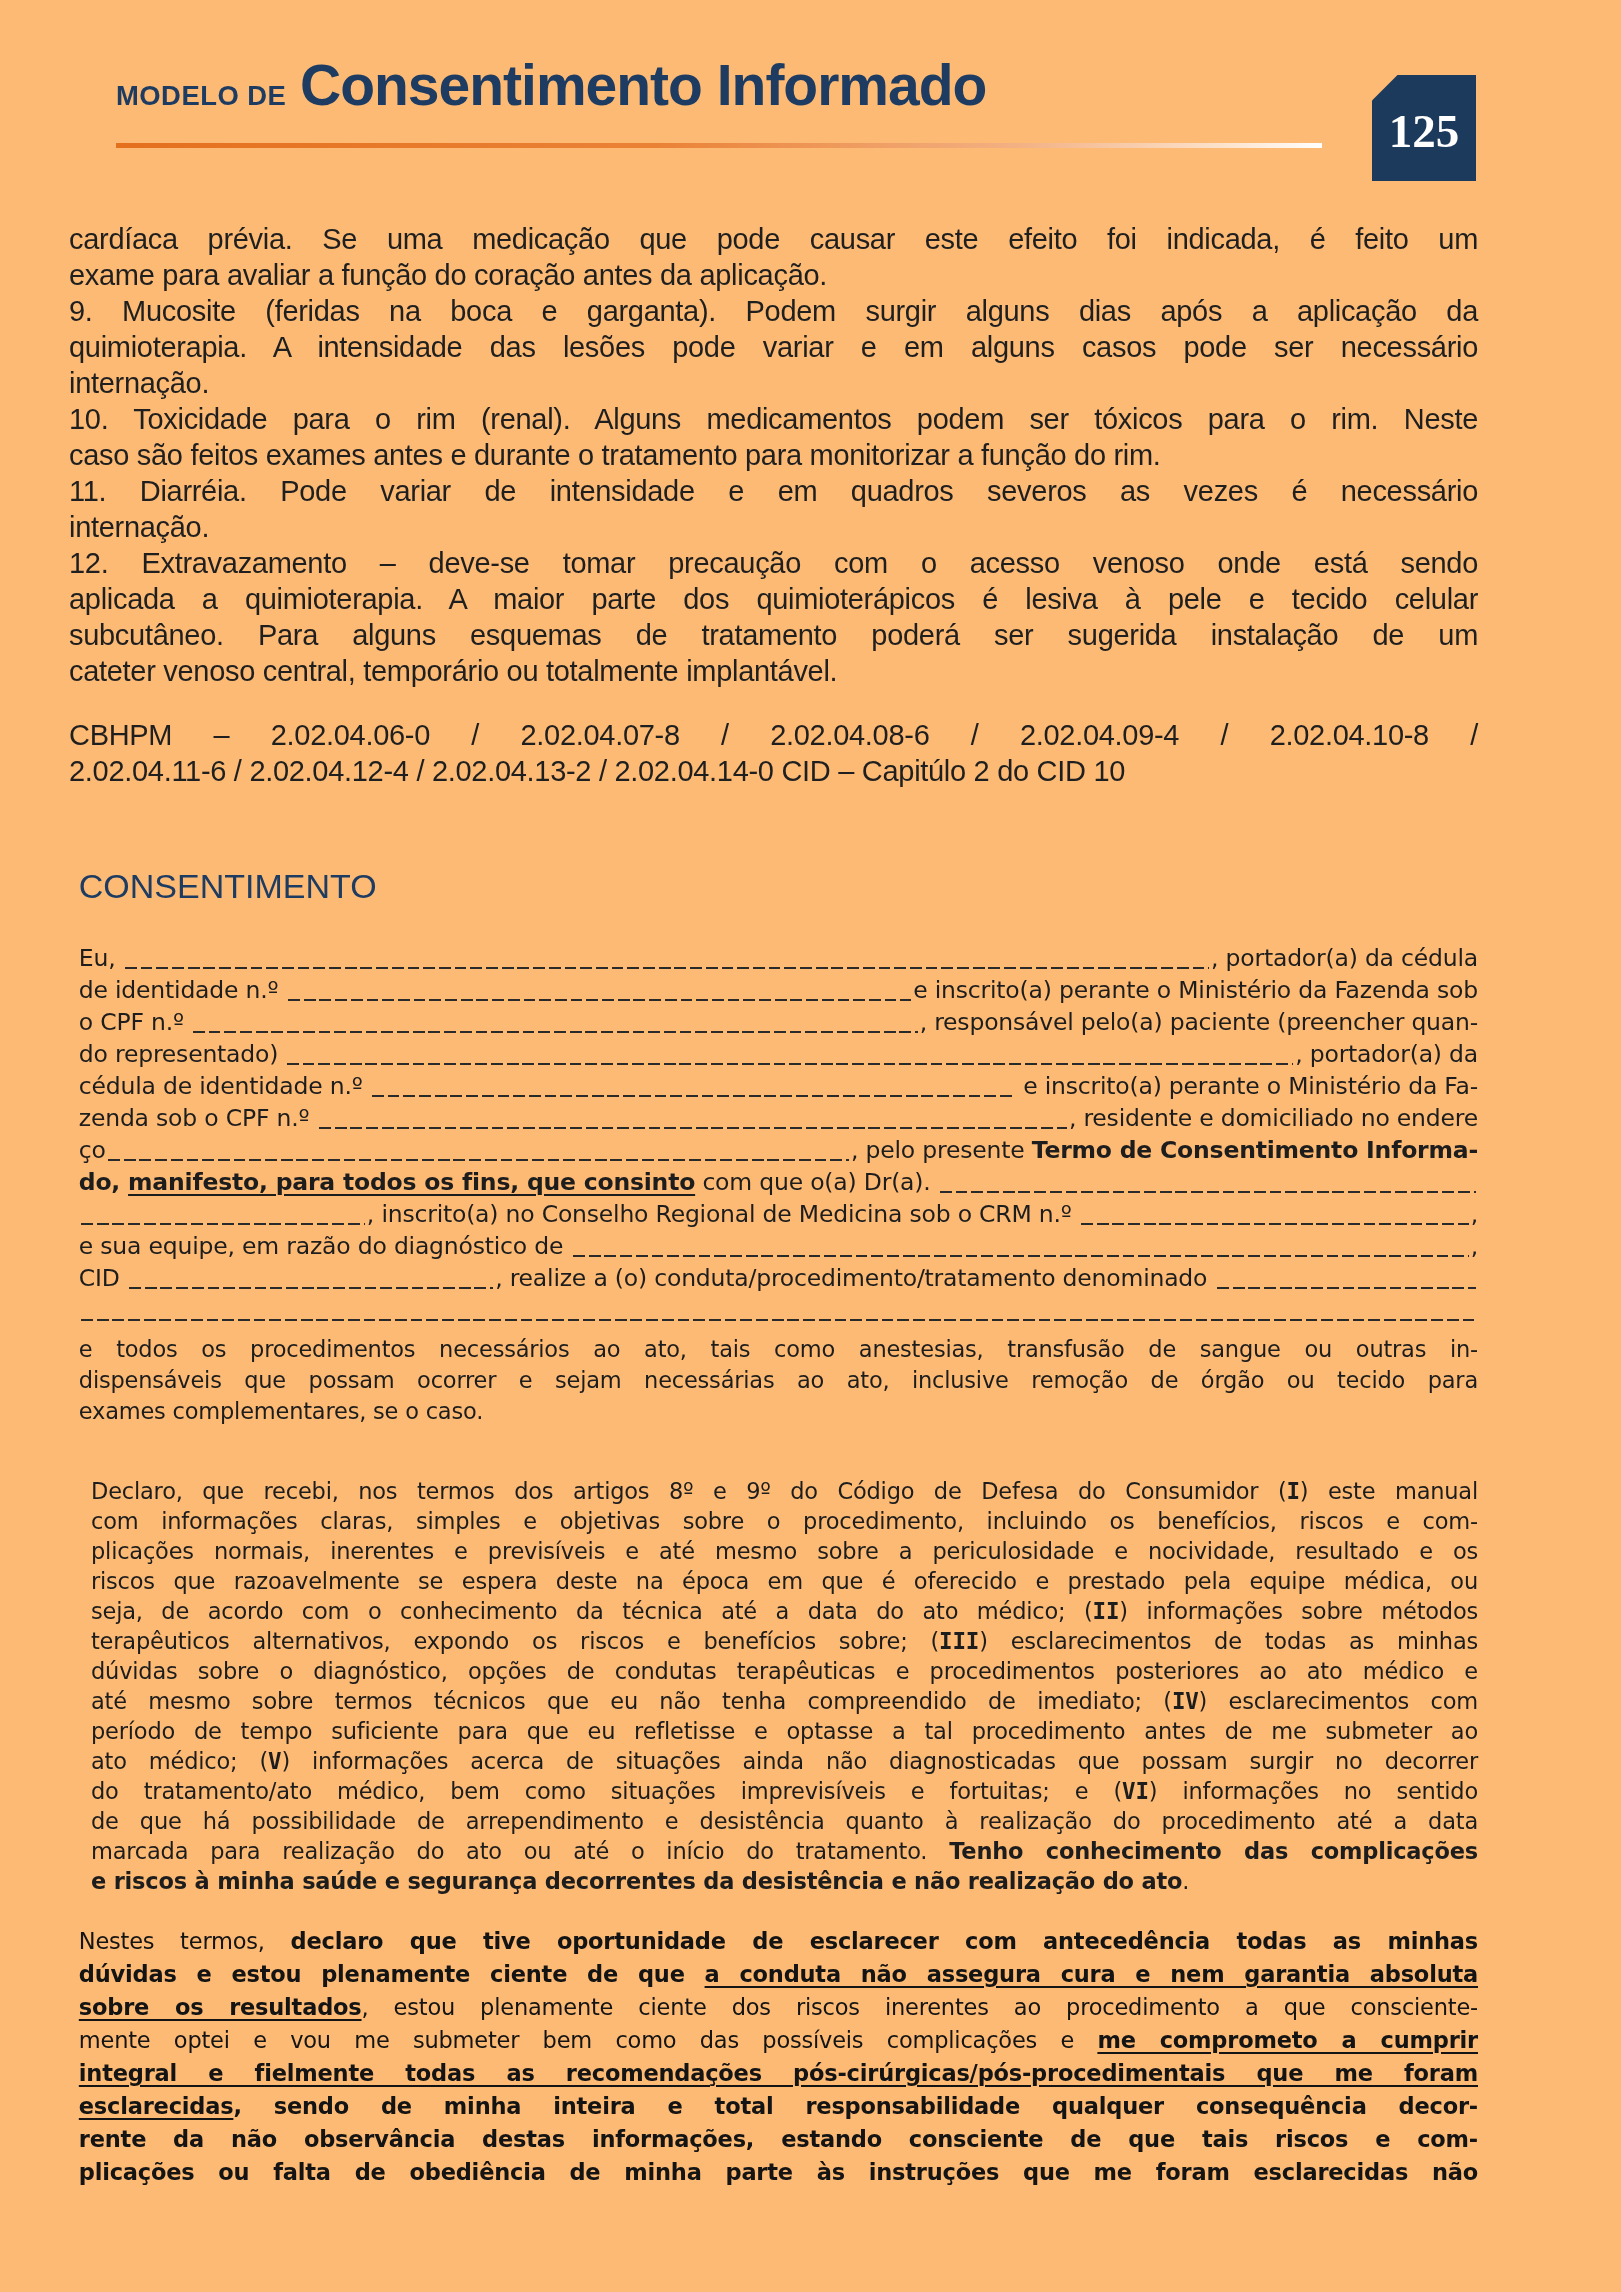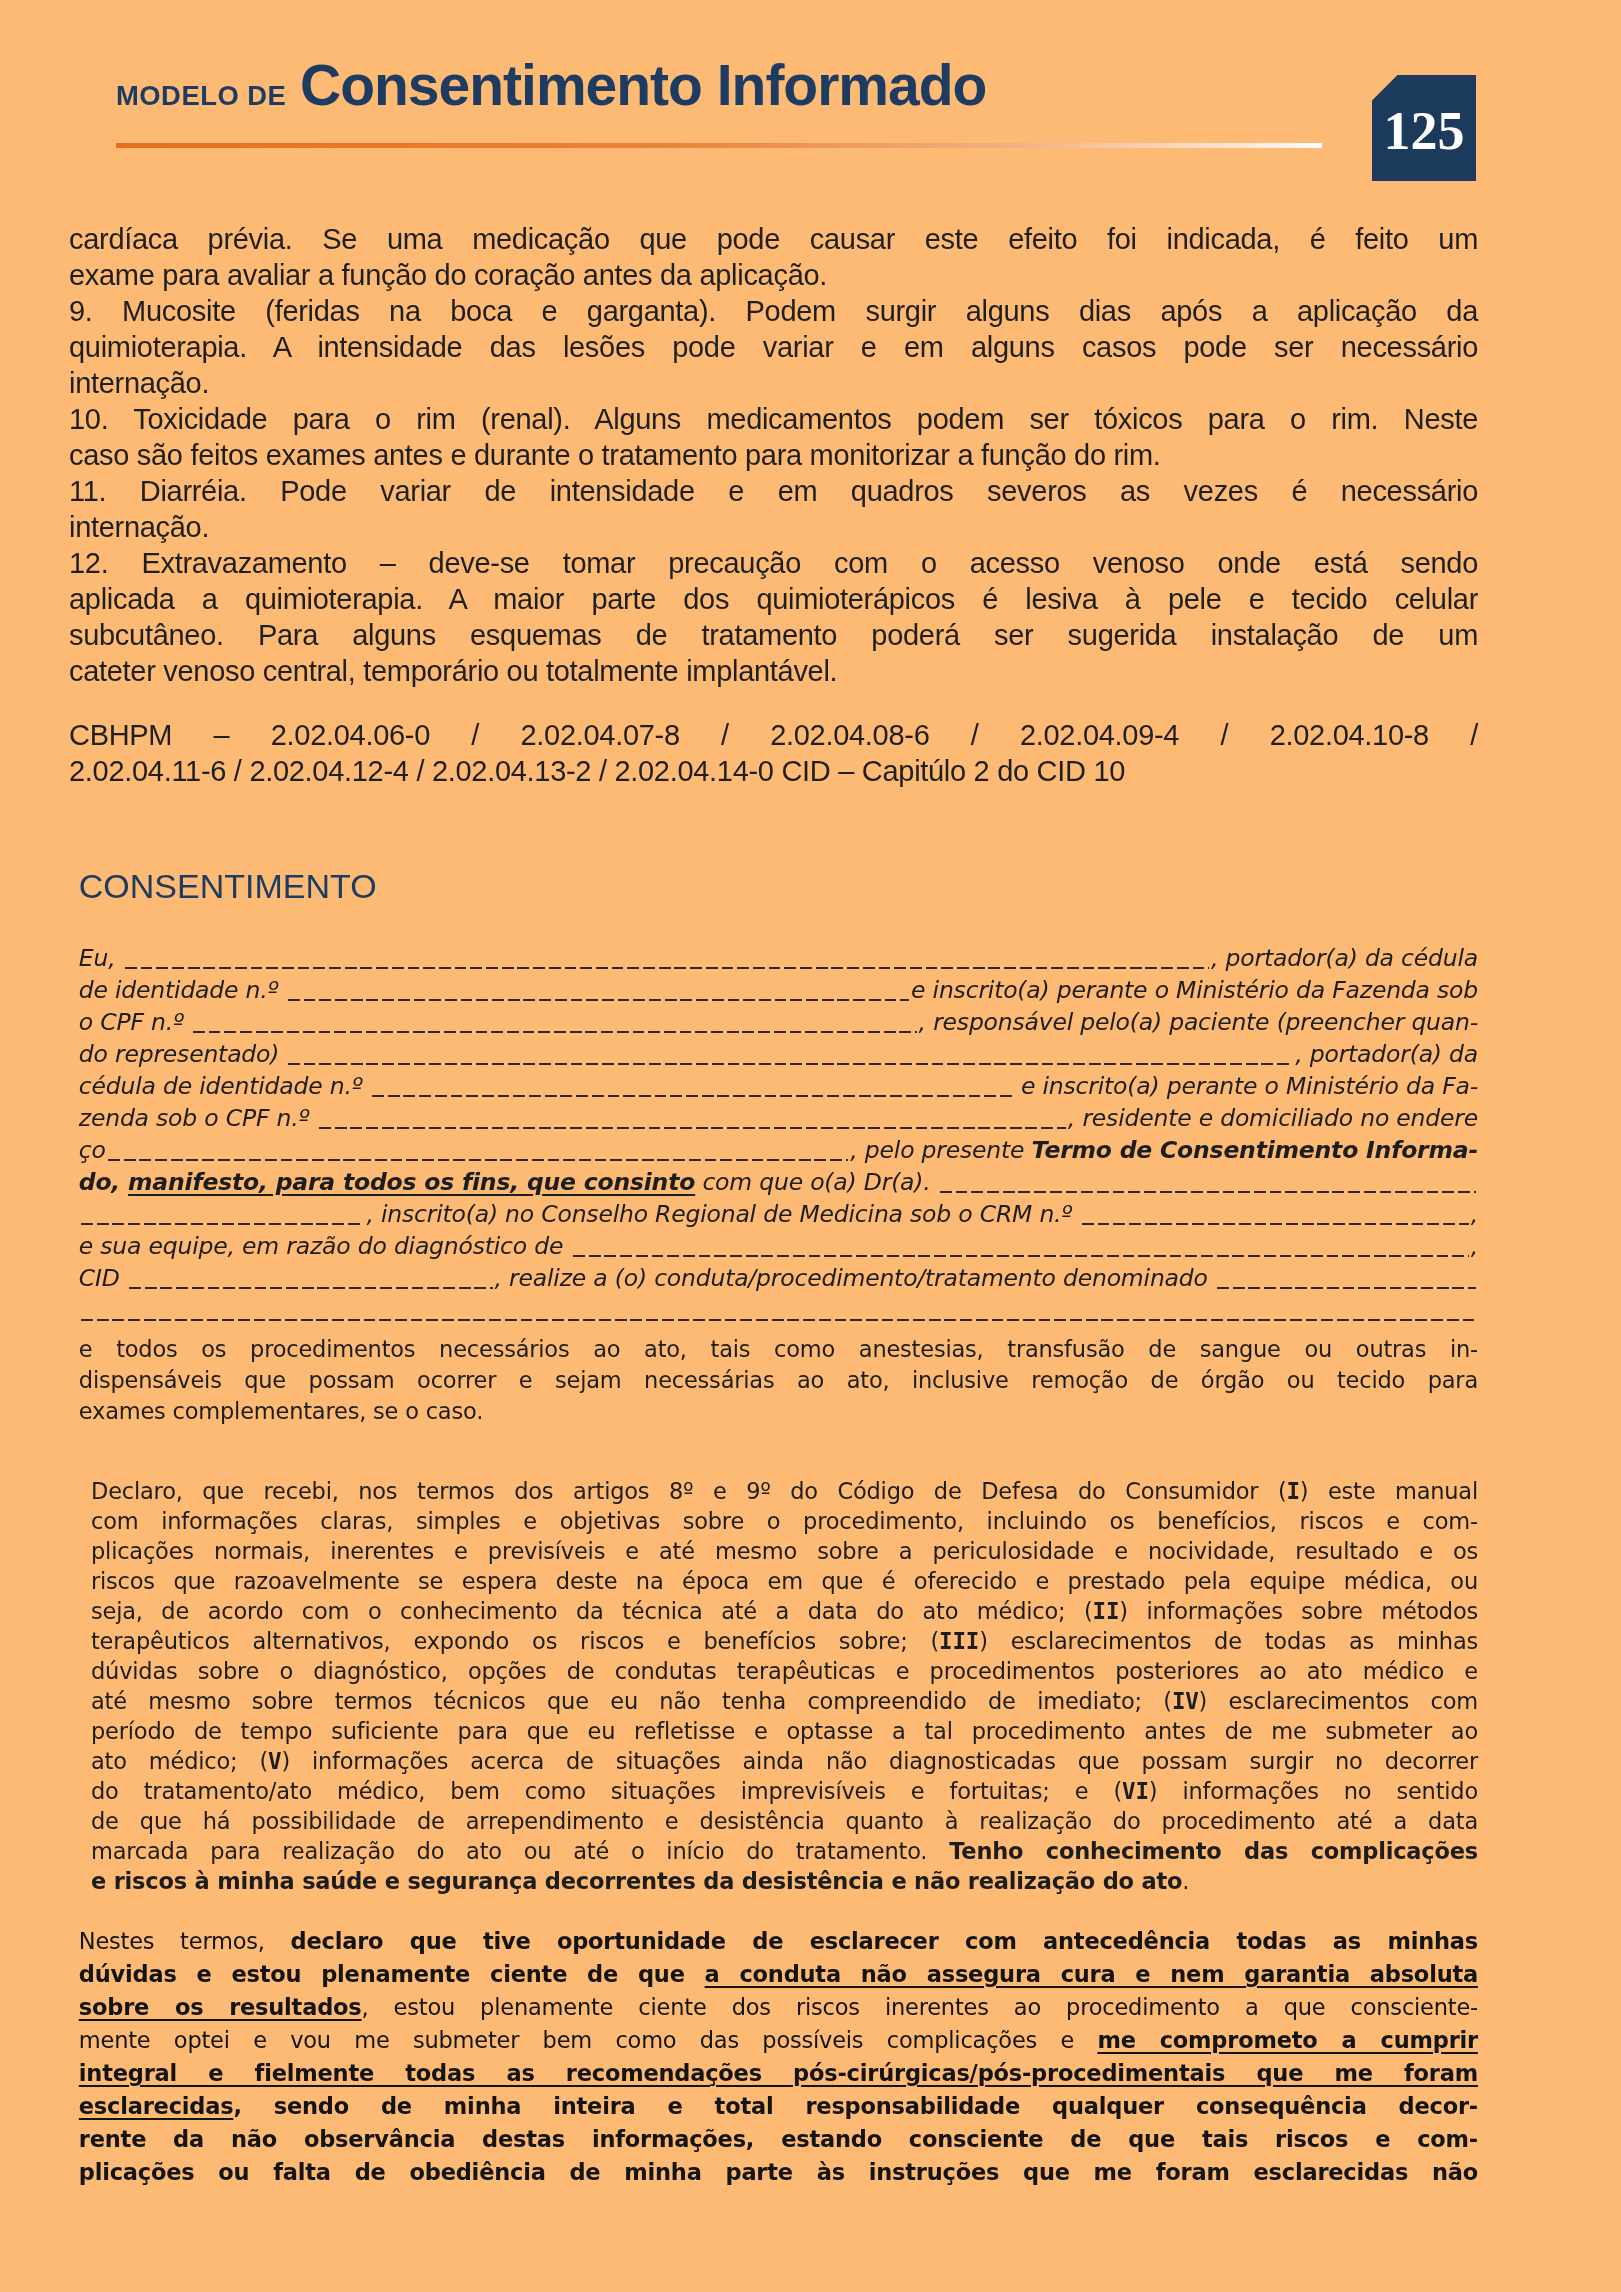--- a/index.html
+++ b/index.html
@@ -34,21 +34,21 @@
   }
   .page-badge{
     position:absolute;top:75px;left:1372px;
     width:104px;height:106px;
     background:#1c3a5c;
     clip-path:polygon(25.5px 0,100% 0,100% 100%,0 100%,0 25.5px);
     display:flex;align-items:center;justify-content:center;
   }
   .page-badge span{
     font-family:"Liberation Serif",serif;
-    font-weight:700;font-size:54px;color:#ffffff;
+    font-weight:700;font-size:47px;color:#ffffff;
     padding-top:5.9px;
   }
   
   .content{padding-left:69px;padding-right:143px;}
   .jline{
     text-align:justify;text-align-last:justify;
     white-space:normal;
   }
   .jline.short{text-align-last:left;}
   
@@ -66,21 +66,21 @@
     font-size:34px;font-weight:400;letter-spacing:0;
     color:#1e3c62;
   }
   
   .form{margin-top:36px;}
   .fline{
     display:flex;align-items:flex-end;
     height:32px;line-height:32px;
     font-size:23.5px;letter-spacing:-0.2px;color:#1d1d1d;
   }
-  .fline .txt{white-space:pre;font-style:italic;}
+  .fline .txt{white-space:pre;}
   .blank{position:relative;flex:1 1 39px;align-self:stretch;}
   .blank::after{
     content:"";position:absolute;left:2px;right:2px;bottom:4.9px;height:2.5px;
     background:repeating-linear-gradient(90deg,#2a2a2a 0 11.8px,transparent 11.8px 15.7px);
   }
   
   .postform{margin-top:8px;}
   .postform .jline{
     font-size:22.5px;line-height:31px;letter-spacing:-0.2px;color:#1d1d1d;
   }

